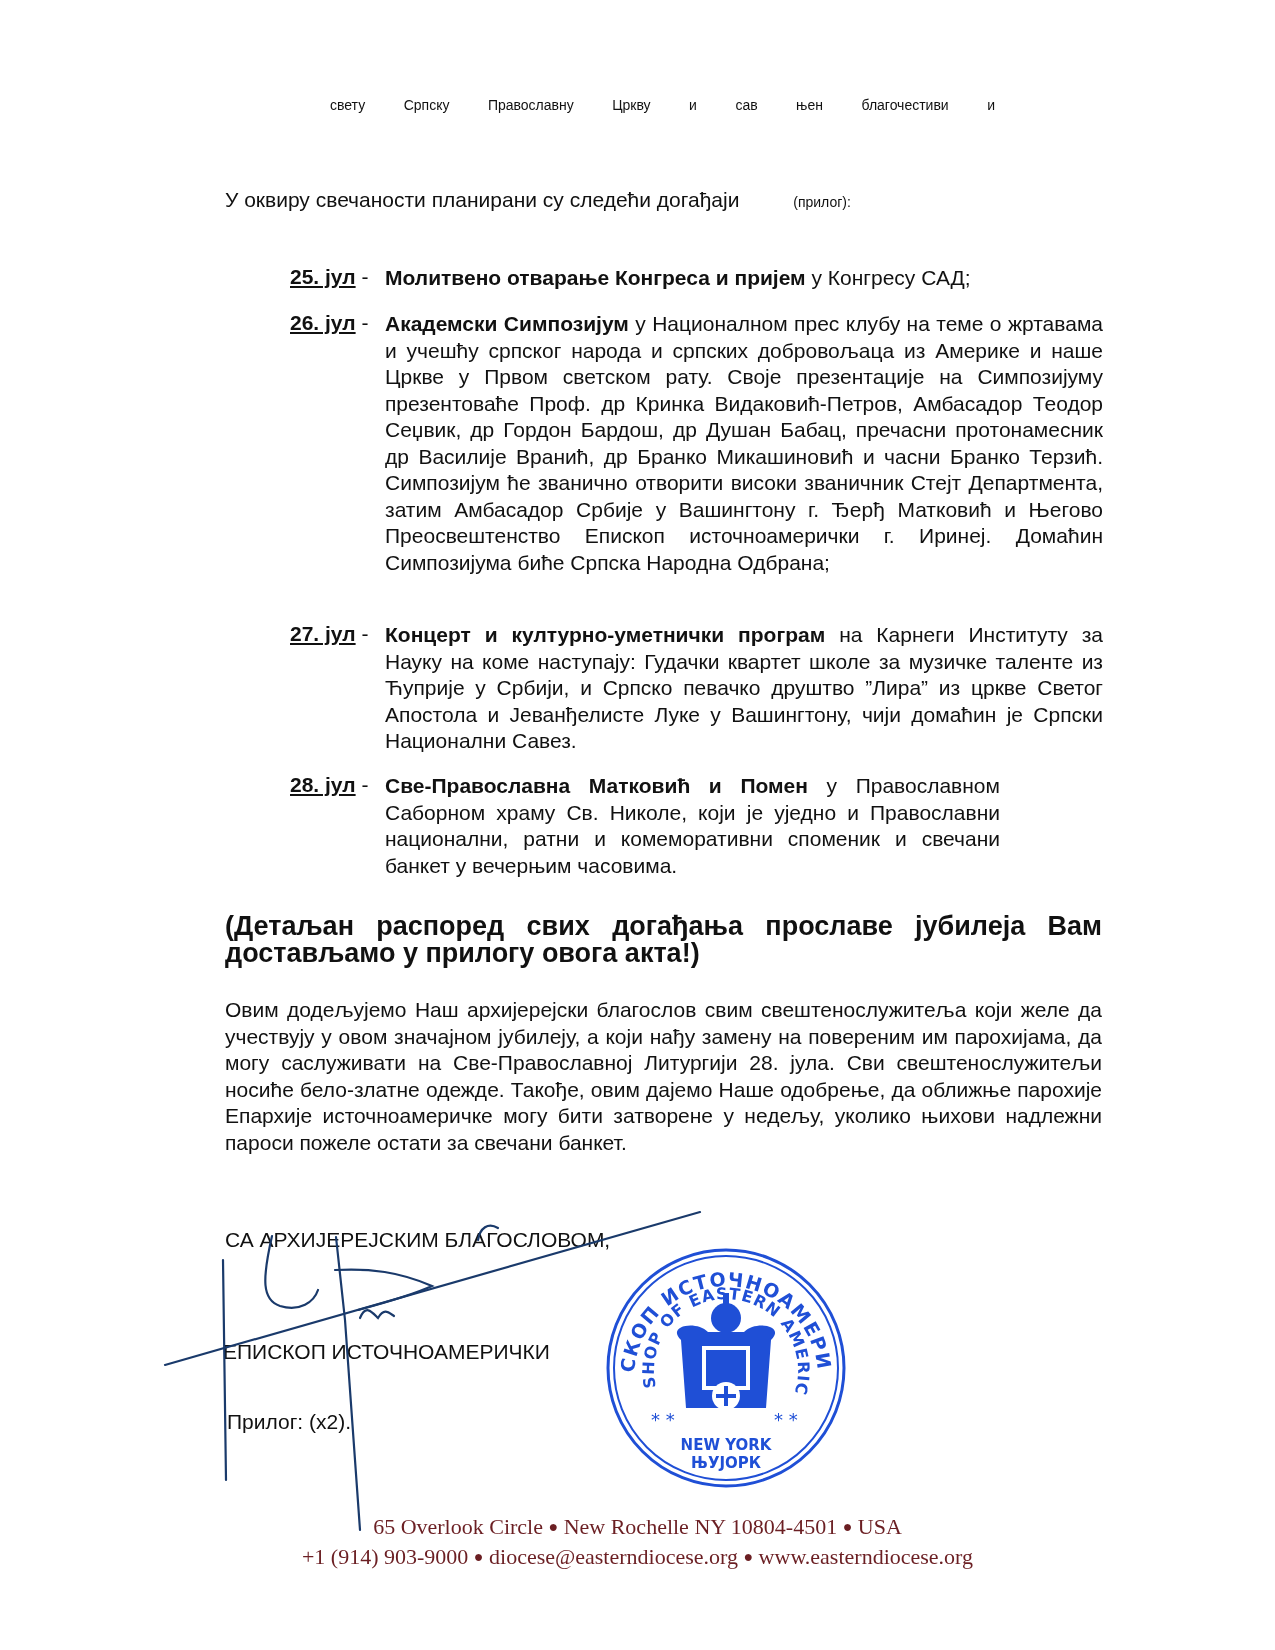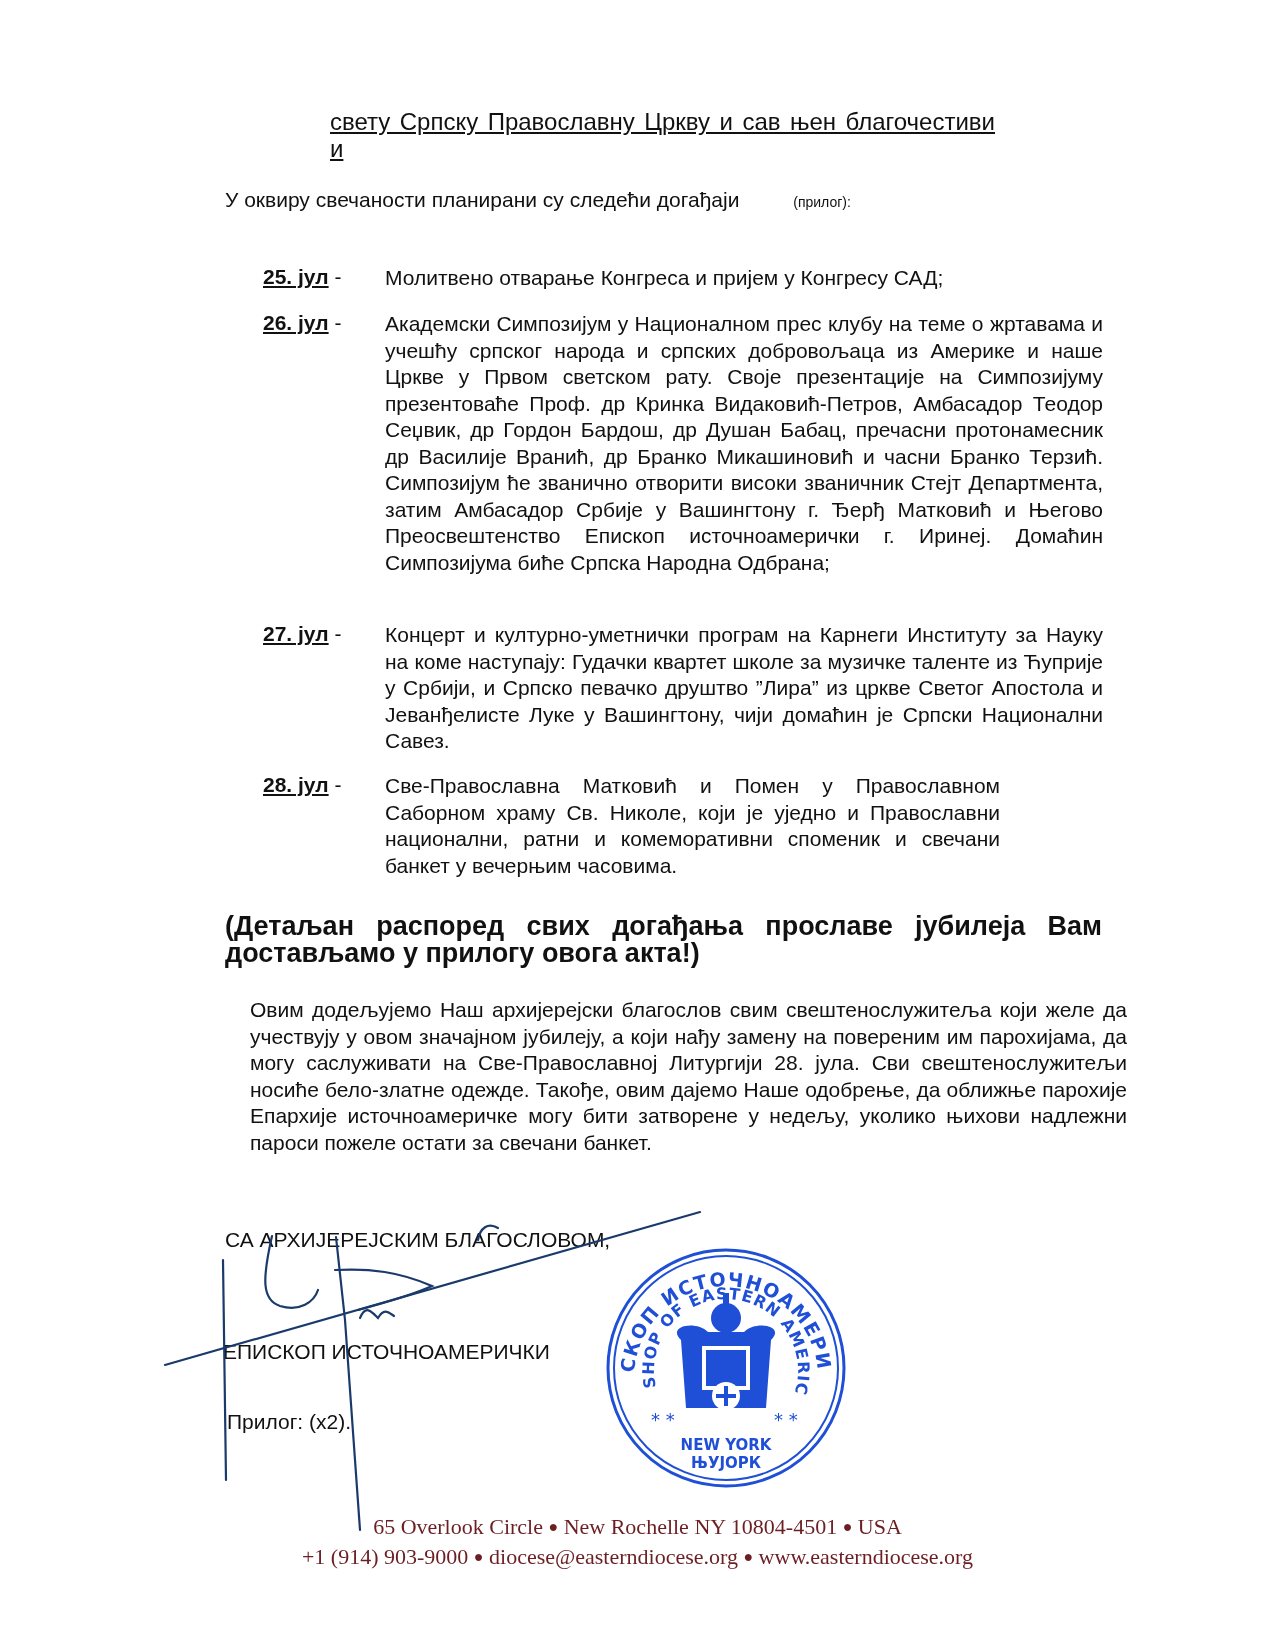--- a/index.html
+++ b/index.html
@@ -1,29 +1,29 @@
 <!DOCTYPE html>
 <html><head>
 <meta charset="utf-8">
 <style>
   html, body { margin:0; padding:0; background:#fff; }
   body { width:1275px; height:1650px; position:relative; overflow:hidden; font-family:"Liberation Sans", sans-serif; color:#111; }
   .abs { position:absolute; }
-  .intro { left:330px; top:108px; width:665px; font-size:24px; line-height:27px; text-align:justify;text-decoration:underline; }
+  .intro { left:330px; top:92px; width:665px; font-size:14px; line-height:27px; text-align:justify; }
   .intro .l1 { text-align-last:justify; }
   .lead { left:225px; top:188px; font-size:21px; }
   .lead small { font-size:14px;margin-left:48px; }
   .event { position:absolute; left:263px; width:840px; }
   .event .date { position:absolute; left:0; top:0; width:115px; font-weight:bold; font-size:21px; }
-  .event .date u { text-decoration:underline; }
+  .event .date u { text-decoration:underline;margin-left:27px; }
   .event .date .dash { font-weight:normal; margin-left:6px; }
   .event .body { position:absolute; left:122px; width:718px; font-size:21px; line-height:26.5px; text-align:justify; }
-  .event .body b { font-weight:normal;margin-top:44px; }
+  .event .body b { font-weight:bold;margin-top:44px; }
   .note { left:225px; top:913px; width:877px; font-size:27px; line-height:26.5px; font-weight:bold; text-align:justify; }
-  .para { left:225px; top:997px; width:877px; font-size:21px; line-height:26.5px; text-align:justify;margin-left:25px; }
+  .para { left:225px; top:997px; width:877px; font-size:21px; line-height:26.5px; text-align:justify; }
   .closing { left:225px; top:1205px; font-size:21px;margin-top:23px; }
   .bishop { left:223px; top:1340px; font-size:21px; }
   .attach { left:227px; top:1410px; font-size:21px; }
   .footer { left:0; width:1275px; text-align:center; font-family:"Liberation Serif", serif; color:#6b1f23; font-size:22px; }
   .footer .bul { font-size:16px; vertical-align:2px; }
   svg.overlay { position:absolute; left:0; top:0; }
 </style>
 </head>
 <body>
 

